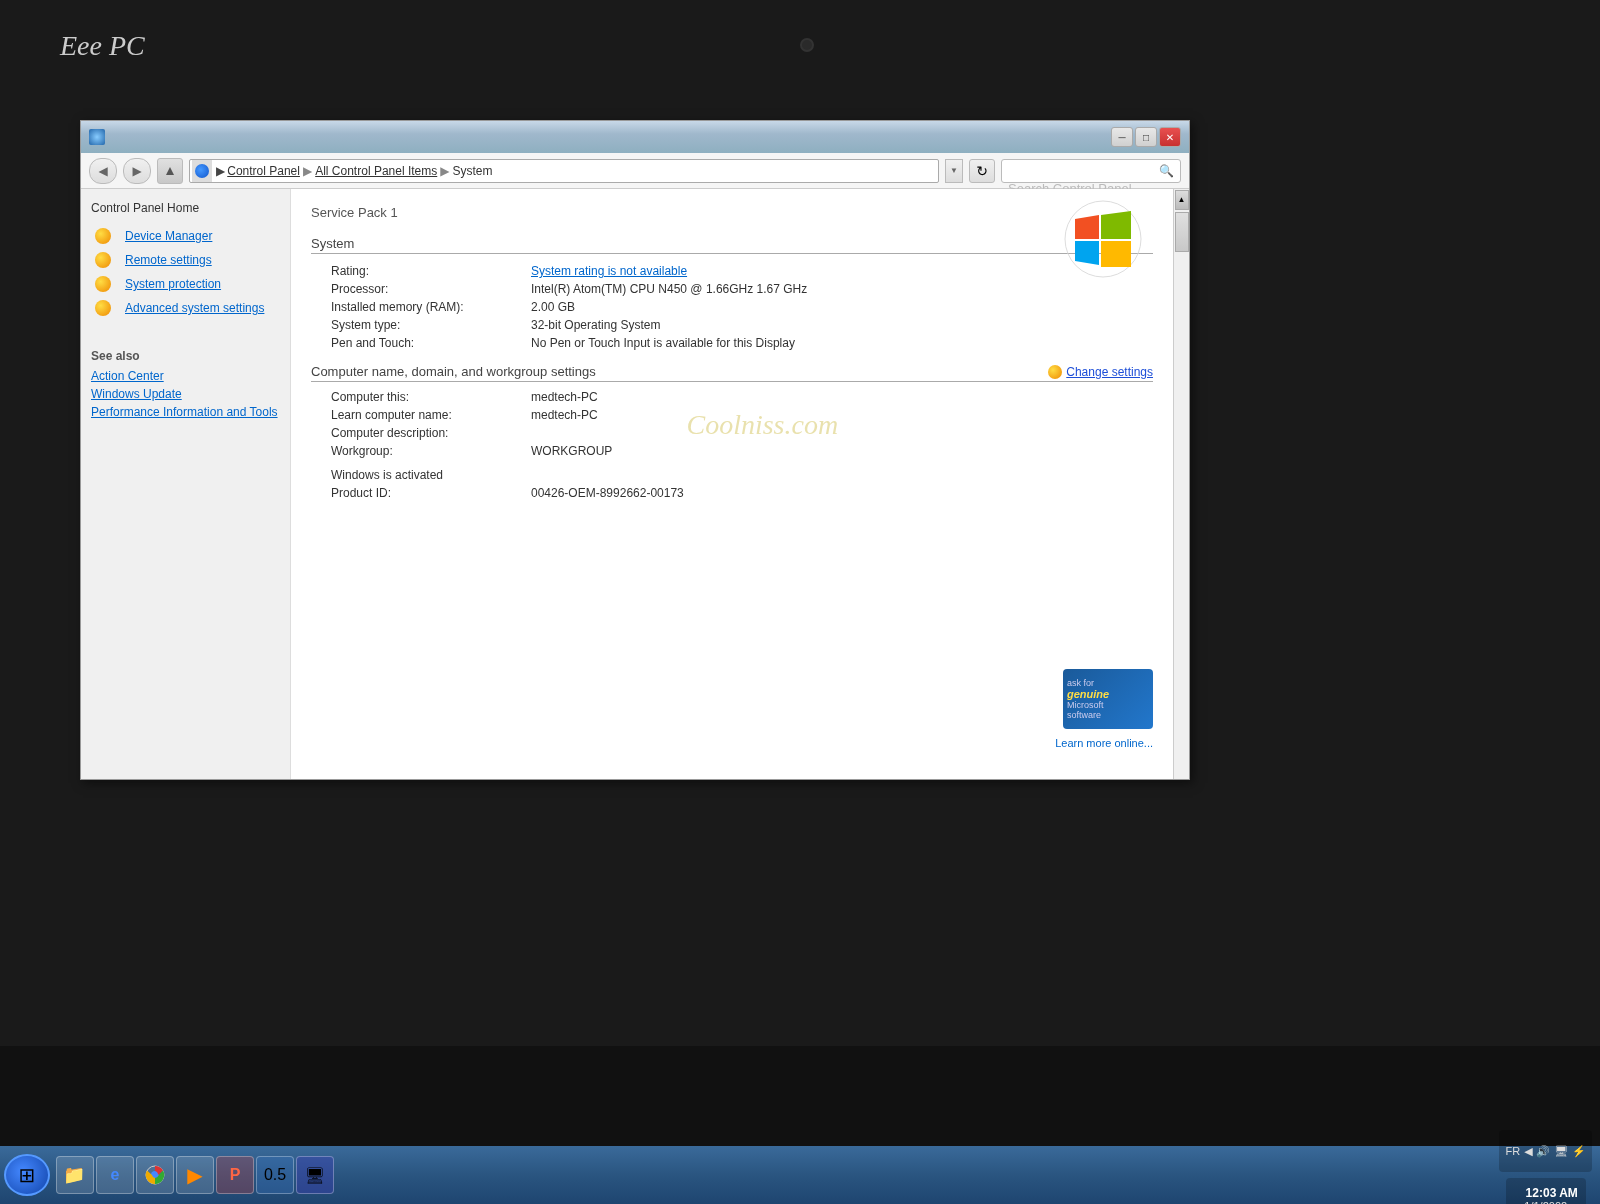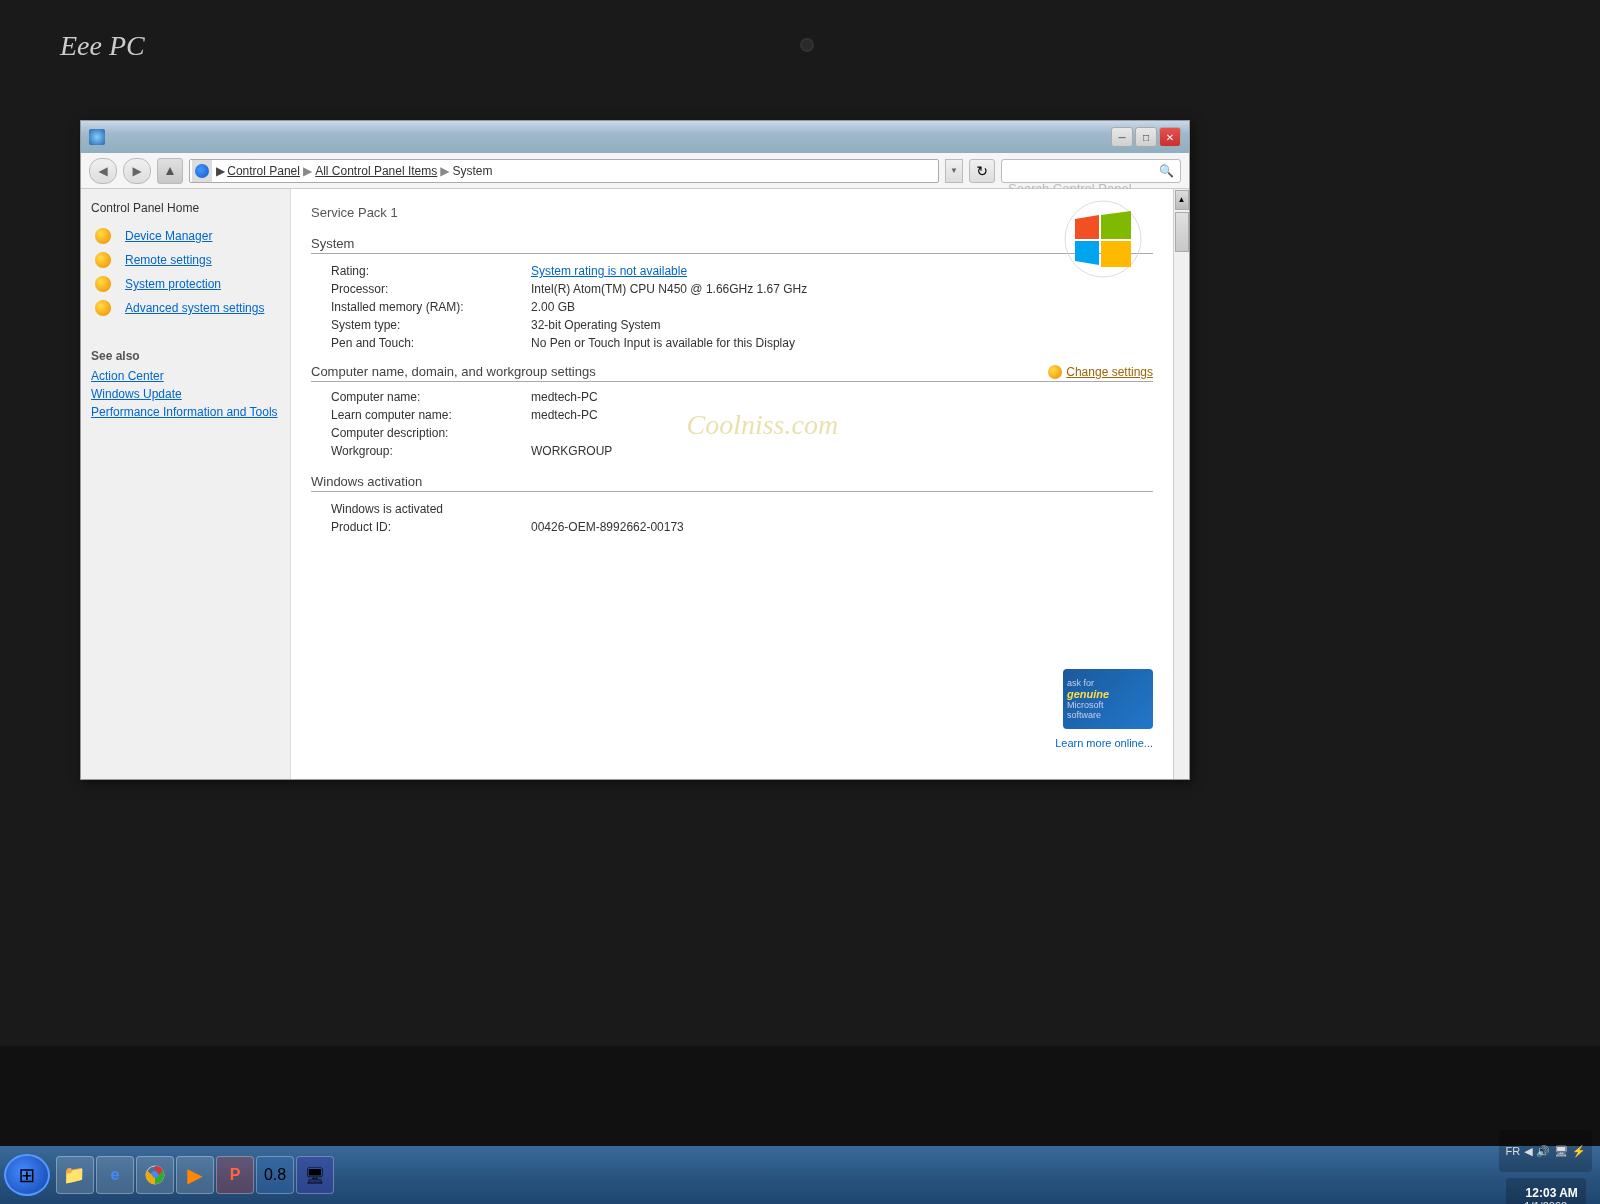--- a/index.html
+++ b/index.html
@@ -284,21 +284,21 @@
     }
     .section-header-text {
       font-size: 13px;
       color: #444;
     }
     .change-settings-btn {
       display: flex;
       align-items: center;
       gap: 4px;
       font-size: 12px;
-      color: #a16207;
+      color: #1d4ed8;
       cursor: pointer;
       text-decoration: underline;
     }
 
     .watermark {
       position: absolute;
       top: 220px;
       left: 50%;
       transform: translateX(-30%);
       font-size: 28px;
@@ -582,38 +582,37 @@
         <div class="section-header-with-action">
           <span class="section-header-text">Computer name, domain, and workgroup settings</span>
           <div class="change-settings-btn">
             <div style="width:14px;height:14px;background:radial-gradient(circle at 35% 35%,#ffdd44,#ee8800);border-radius:50%;"></div>
             <span>Change settings</span>
           </div>
         </div>
 
         <div class="info-table">
           <div class="info-row">
-            <span class="info-label">Computer name:</span>
+            <span class="info-label">Computer this:</span>
             <span class="info-value">medtech-PC</span>
           </div>
           <div class="info-row">
             <span class="info-label">Learn computer name:</span>
             <span class="info-value">medtech-PC</span>
           </div>
           <div class="info-row">
             <span class="info-label">Computer description:</span>
             <span class="info-value"></span>
           </div>
           <div class="info-row">
             <span class="info-label">Workgroup:</span>
             <span class="info-value">WORKGROUP</span>
           </div>
         </div>
 
-        <div class="section-header">Windows activation</div>
 
         <div class="info-table">
           <div class="info-row">
             <span class="info-value">Windows is activated</span>
           </div>
           <div class="info-row">
             <span class="info-label">Product ID:</span>
             <span class="info-value">00426-OEM-8992662-00173</span>
           </div>
         </div>
@@ -666,21 +665,21 @@
 
   <div class="taskbar-btn" style="color:#ff8800;font-size:20px;">
     <span>▶</span>
   </div>
 
   <div class="taskbar-btn" style="background:rgba(200,60,60,0.3);">
     <span style="color:#ff6644;font-size:16px;font-weight:bold;">P</span>
   </div>
 
   <div class="taskbar-btn" style="background:rgba(60,120,200,0.3);">
-    <span style="font-size:16px;">0.8</span>
+    <span style="font-size:16px;">0.5</span>
   </div>
 
   <div class="taskbar-btn" style="background:rgba(60,60,180,0.4);">
     <span style="font-size:16px;">🖥</span>
   </div>
 
   <div class="taskbar-right">
     <div class="sys-tray">
       <span class="tray-item">FR</span>
       <span class="tray-item" style="cursor:pointer;">◀</span>

